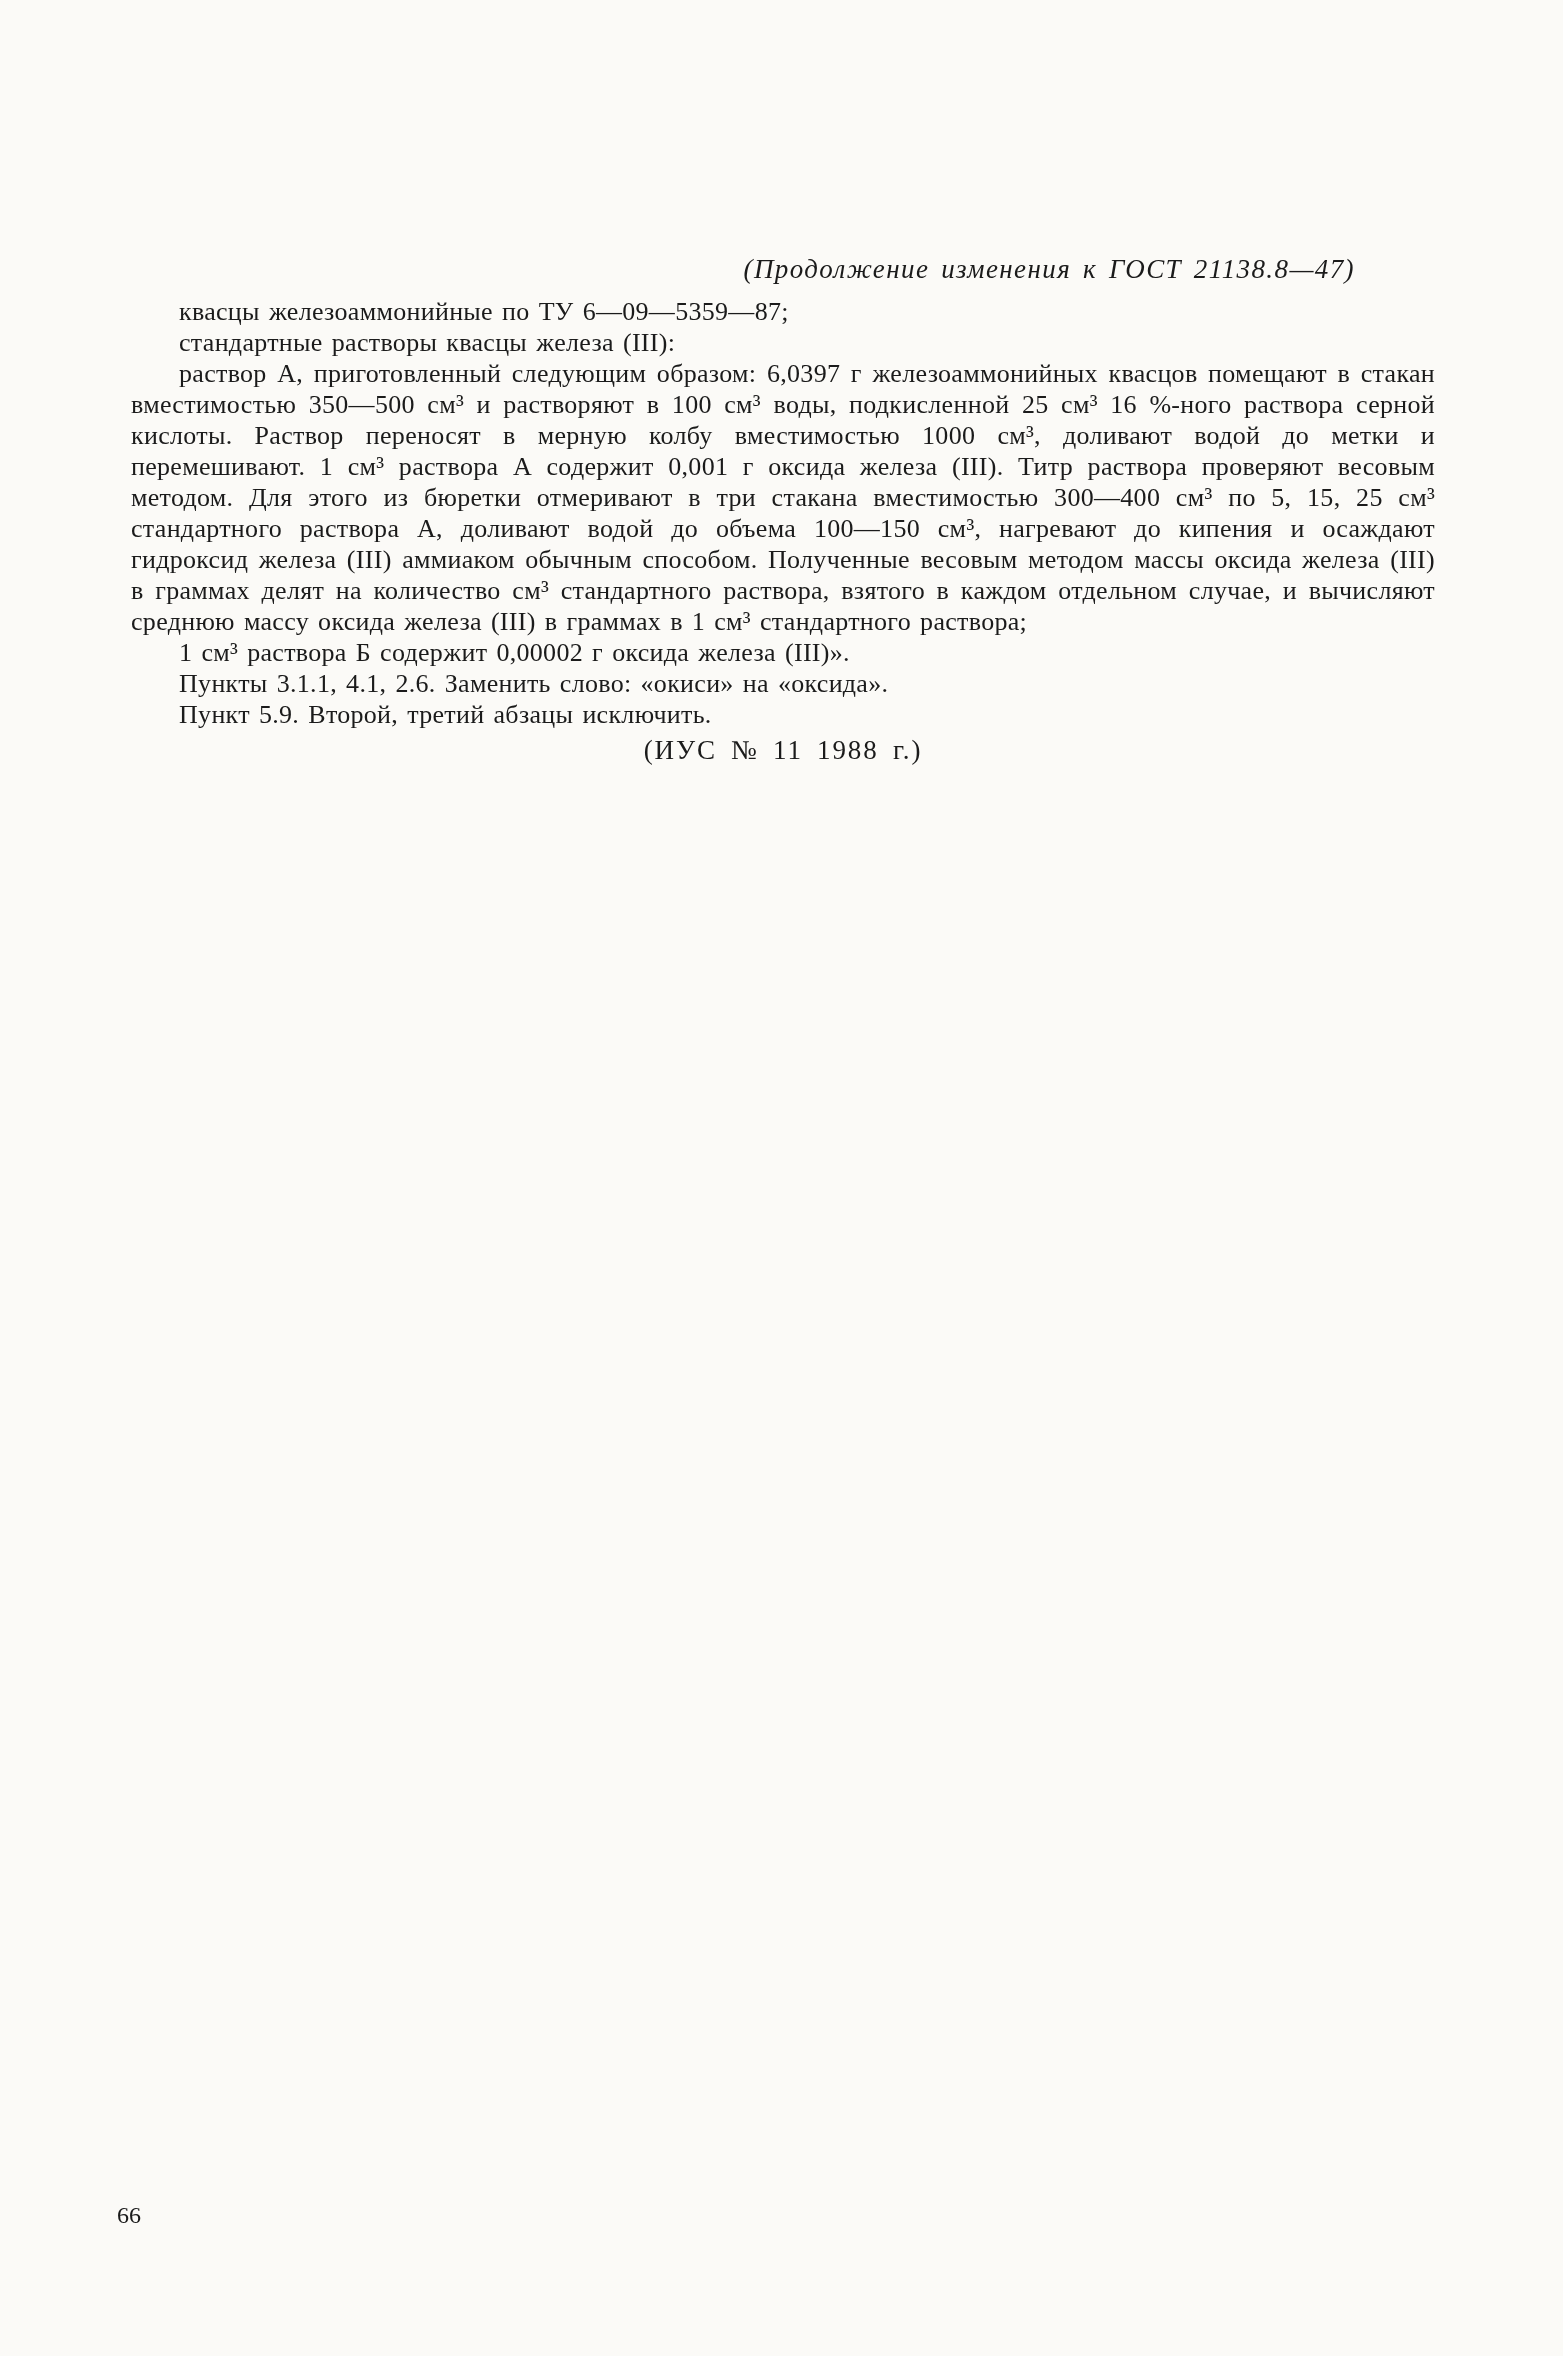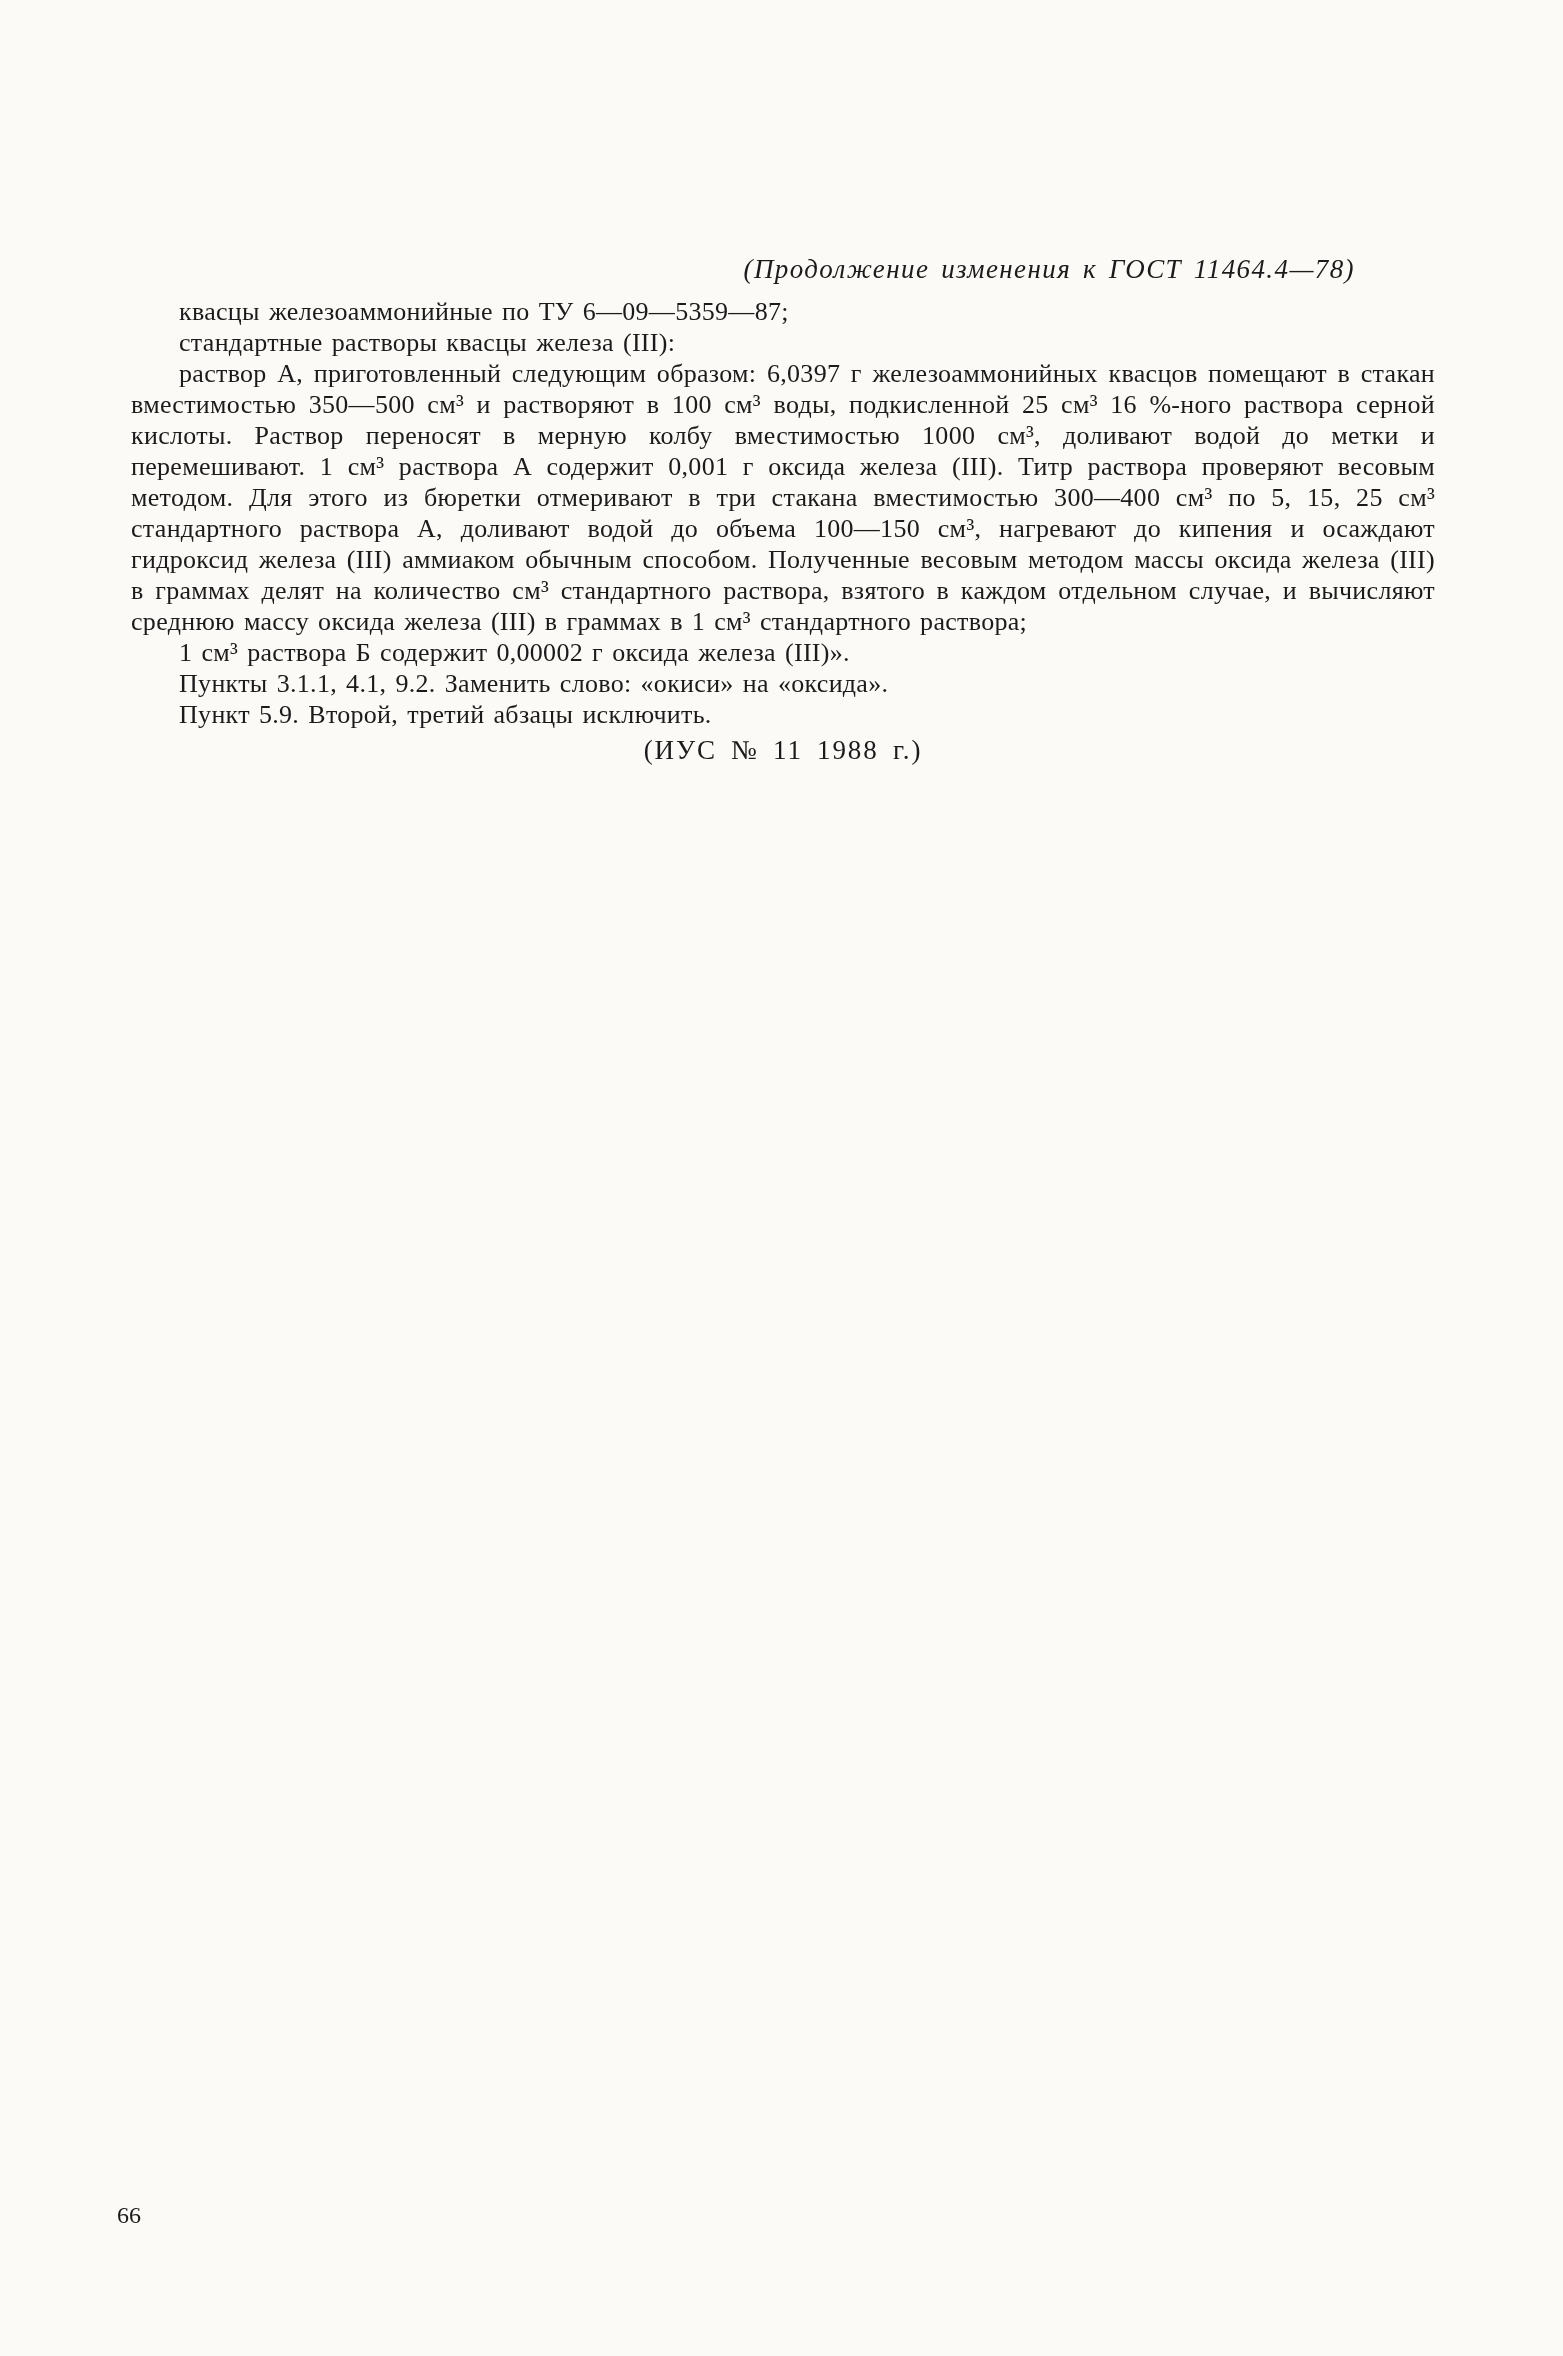--- a/index.html
+++ b/index.html
@@ -56,27 +56,27 @@
     left: 117px;
     top: 2202px;
     font-size: 24px;
   }
 </style>
 </head>
 <body>
 
 <div class="page">
   <div class="content">
-    <div class="header-note">(Продолжение изменения к ГОСТ 11464.4—78)</div>
+    <div class="header-note">(Продолжение изменения к ГОСТ 21138.8—47)</div>
 
     <p class="body-par">квасцы железоаммонийные по ТУ 6—09—5359—87;</p>
     <p class="body-par">стандартные растворы квасцы железа (III):</p>
     <p class="body-par">раствор А, приготовленный следующим образом: 6,0397 г железоаммонийных квасцов помещают в стакан вместимостью 350—500 см³ и растворяют в 100 см³ воды, подкисленной 25 см³ 16 %-ного раствора серной кислоты. Раствор переносят в мерную колбу вместимостью 1000 см³, доливают водой до метки и перемешивают. 1 см³ раствора А содержит 0,001 г оксида железа (III). Титр раствора проверяют весовым методом. Для этого из бюретки отмеривают в три стакана вместимостью 300—400 см³ по 5, 15, 25 см³ стандартного раствора А, доливают водой до объема 100—150 см³, нагревают до кипения и осаждают гидроксид железа (III) аммиаком обычным способом. Полученные весовым методом массы оксида железа (III) в граммах делят на количество см³ стандартного раствора, взятого в каждом отдельном случае, и вычисляют среднюю массу оксида железа (III) в граммах в 1 см³ стандартного раствора;</p>
     <p class="body-par">1 см³ раствора Б содержит 0,00002 г оксида железа (III)».</p>
-    <p class="body-par">Пункты 3.1.1, 4.1, 9.2. Заменить слово: «окиси» на «оксида».</p>
+    <p class="body-par">Пункты 3.1.1, 4.1, 2.6. Заменить слово: «окиси» на «оксида».</p>
     <p class="body-par">Пункт 5.9. Второй, третий абзацы исключить.</p>
 
     <div class="footer-note">(ИУС № 11 1988 г.)</div>
   </div>
 
   <div class="page-number">66</div>
 </div>
 
 
 </body></html>

